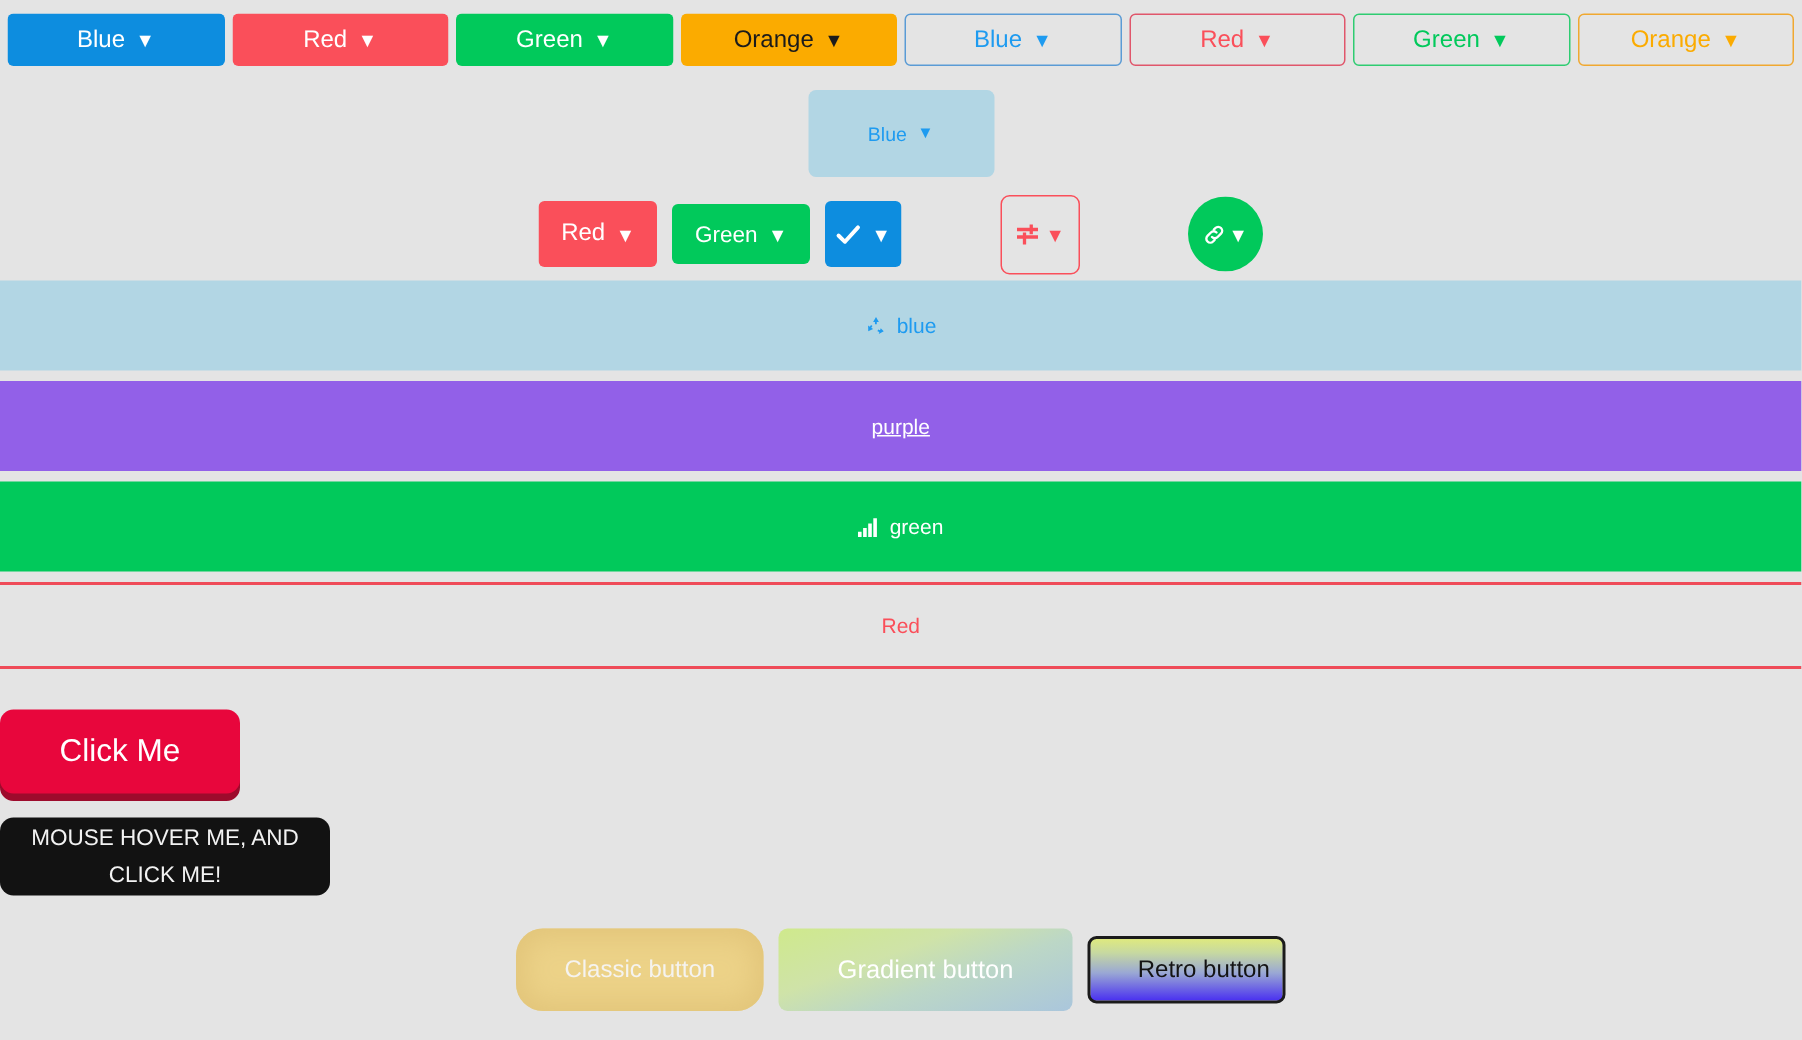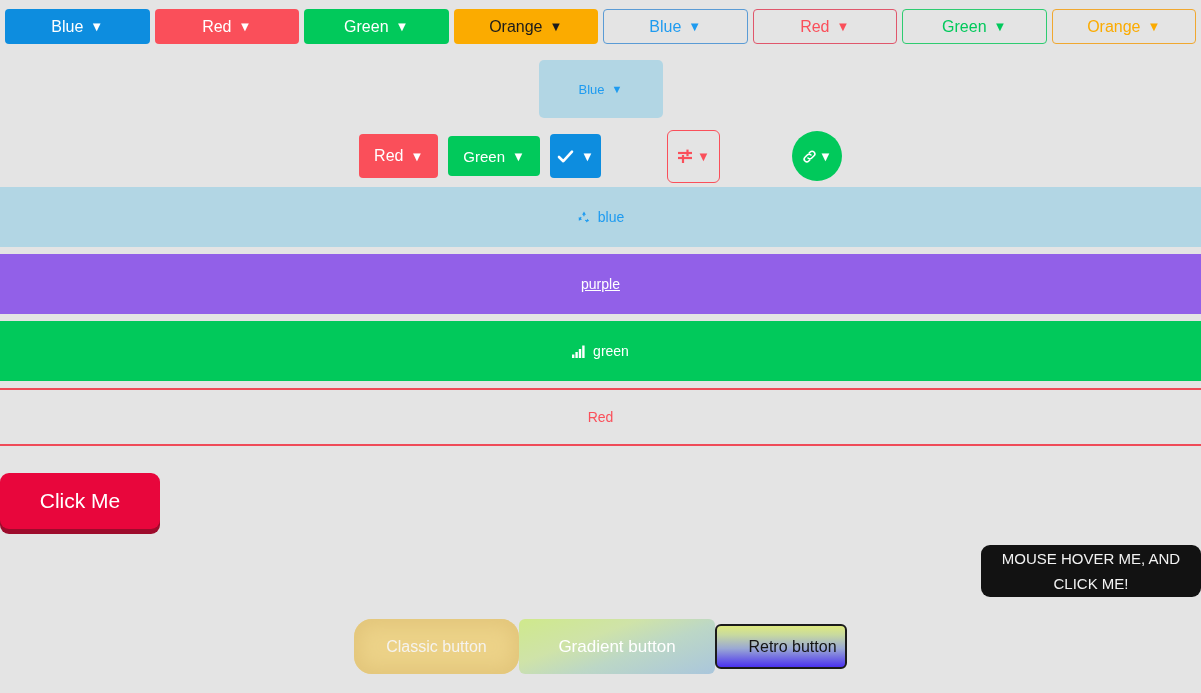--- a/index.html
+++ b/index.html
@@ -150,21 +150,21 @@
     height: 56px;
     font-size: 21px;
     cursor: pointer;
     box-shadow: 0 5px 0 #9d0b2c;
     font-family: "Liberation Sans", sans-serif;
   }
 
   
   .row-hover {
     display: flex;
-    justify-content: flex-end;
+    justify-content: flex-start;
     padding-top: 16px;
   }
   .btn-hover {
     background: #121212;
     color: #f2f2f2;
     border: none;
     border-radius: 9px;
     width: 220px;
     height: 52px;
     font-size: 15px;
@@ -172,20 +172,21 @@
     cursor: pointer;
     padding: 0 10px;
     font-family: "Liberation Sans", sans-serif;
   }
 
   
   .row-special {
     display: flex;
     justify-content: center;
     align-items: center;
+    gap: 10px;
     padding-top: 22px;
   }
   .btn-classic {
     width: 165px; height: 55px;
     border: none; border-radius: 18px;
     background: #ecd288;
     color: #f5f3ef;
     font-size: 16px;
     cursor: pointer;
     box-shadow: inset 0 0 18px 6px #e2c57a;

